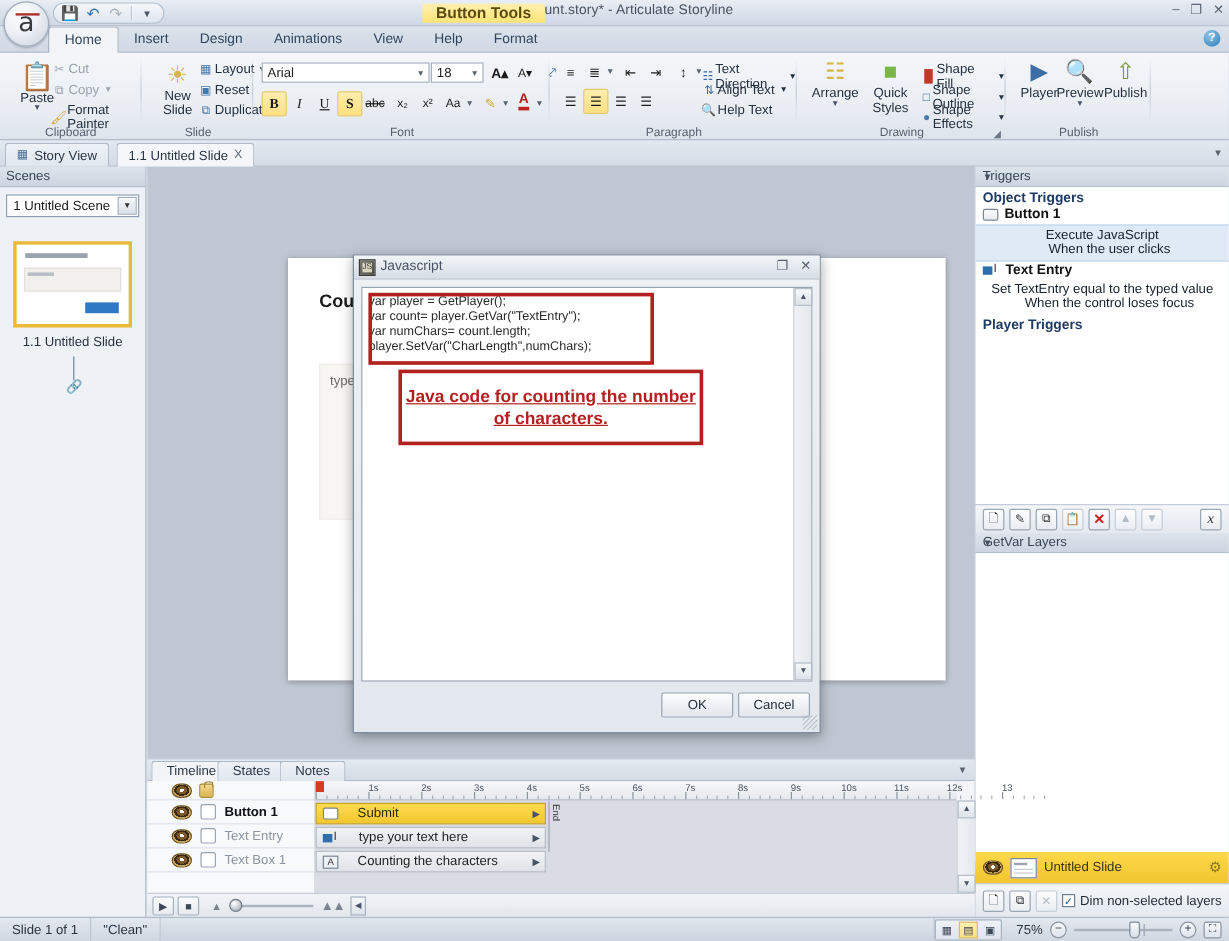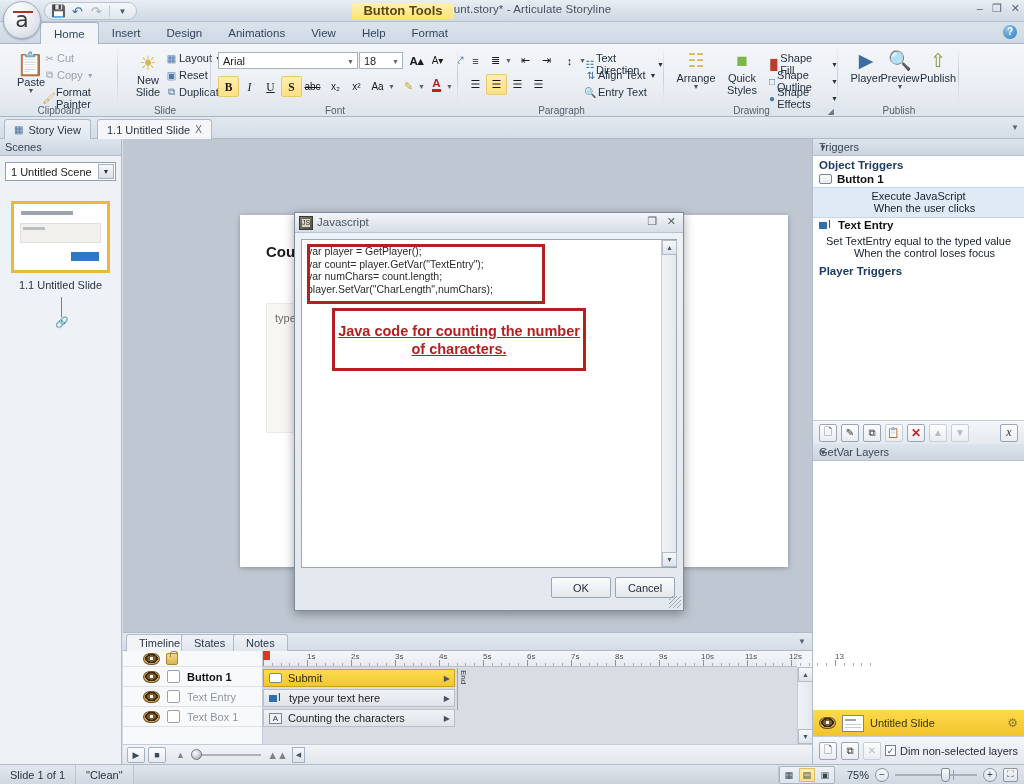--- a/index.html
+++ b/index.html
@@ -254,21 +254,21 @@
   .tl-row.bold .nm { font-weight:bold; color:#111; }
   .tl-row .nm.dim { color:#8d96a2; }
   .cbx { width:13px; height:13px; background:#fff; border:1px solid #98a3b1; border-radius:2px; }
   .tl-track { position:absolute; left:140px; right:15px; top:0; bottom:20px; background:#d9dde3; }
   .ruler { position:absolute; left:0; right:0; top:0; height:16px;
     background:linear-gradient(to bottom,#f6f7f9,#e6e9ee); border-bottom:1px solid #b9c0ca; }
   .rt { position:absolute; top:1px; font-size:8px; color:#4a5360; }
   .rtick { position:absolute; bottom:0; width:1px; background:#8c95a1; }
   .rtick.maj { height:6px; } .rtick.min { height:3px; background:#a8b0ba; }
   .playhead { position:absolute; left:0; top:0; width:7px; height:9px; background:#d93a1e; }
-  .bar { position:absolute; height:18px; display:flex; align-items:center; gap:6px;
+  .bar { position:absolute; height:18px; display:flex; align-items:center; gap:16px;
     padding-left:5px; font-size:11px; color:#1e1e1e; border:1px solid #b9bfc8;
     background:linear-gradient(to bottom,#f0f2f5,#dfe3e9); }
   .bar.sel { background:linear-gradient(to bottom,#ffdb4f,#f2c72f); border:1px solid #c9a21d; color:#2e2807; }
   .bar .caret { position:absolute; right:4px; font-size:8px; color:#4a5360; }
   .bar-ic-btn { width:13px; height:10px; border:1px solid #7b8594; border-radius:2px; background:#fff; }
   .bar-ic-te { width:14px; height:11px; position:relative; }
   .bar-ic-te::before { content:""; position:absolute; left:0; top:2px; width:8px; height:7px; background:#2f6fae; }
   .bar-ic-te::after { content:"I"; position:absolute; left:9px; top:-1px; font-size:10px; color:#333; }
   .bar-ic-tb { width:13px; height:11px; border:1px solid #7b8594; background:#eef1f5;
     font-size:8px; color:#333; display:flex; align-items:center; justify-content:center; }
@@ -504,21 +504,21 @@
         <span>Text Direction</span>
         <span class="drop" style="margin-left:4px;font-size:7px;">▼</span>
       </div>
       <div class="ritem" style="left:125px; top:25px;">
         <span class="ico" style="width:14px;font-size:10px;color:#3b6ea5;">⇅</span>
         <span>Align Text</span>
         <span class="drop" style="margin-left:4px;font-size:7px;">▼</span>
       </div>
       <div class="ritem" style="left:125px; top:42px;">
         <span class="ico" style="width:14px;font-size:10px;color:#2f5f99;">🔍</span>
-        <span>Entry Text</span>
+        <span>Help Text</span>
       </div>
       <div class="glabel">Paragraph</div>
       <div class="gsep"></div>
     </div>
 
     <div class="rgroup" style="left:665px; width:173px;">
       <div class="bigbtn" style="left:8px; top:6px;">
         <span class="ico" style="font-size:19px;color:#d8b44e;line-height:22px;">☷</span>
         <span class="cap">Arrange</span>
         <span class="drop">▼</span>

